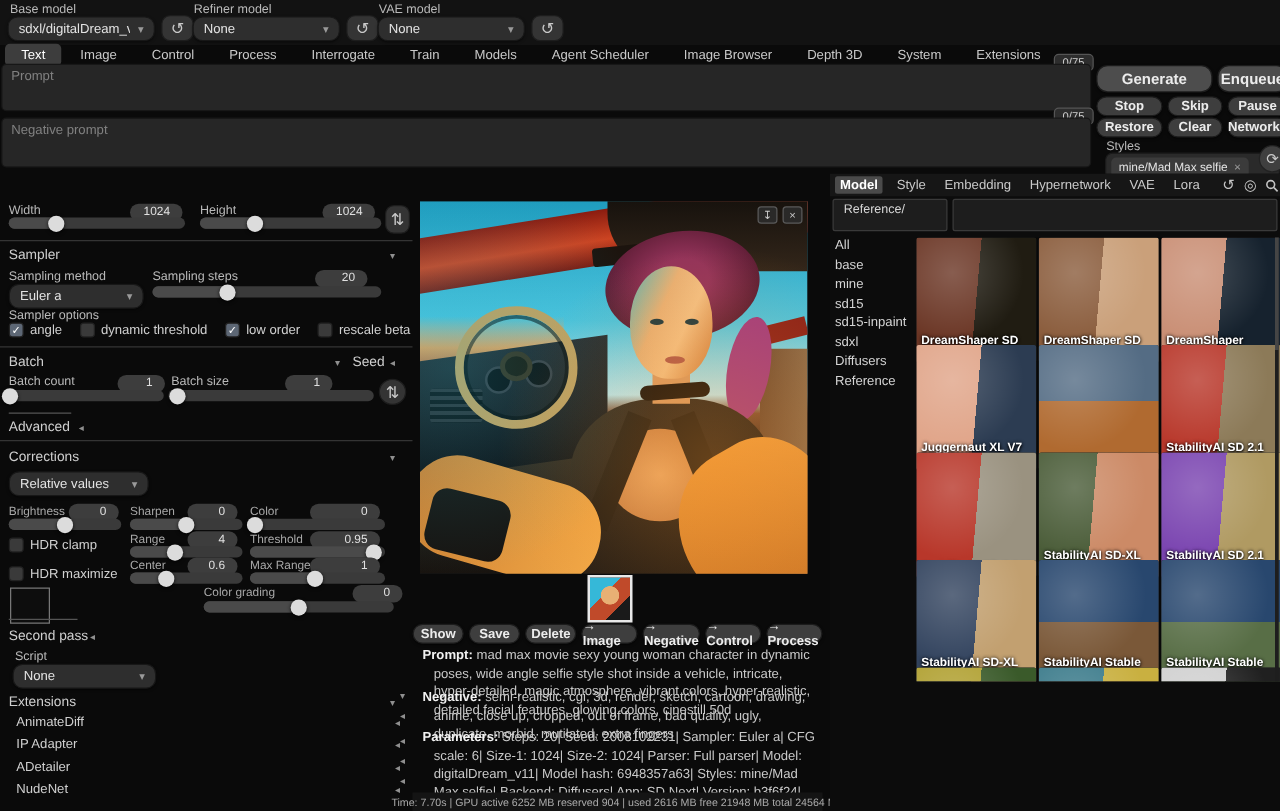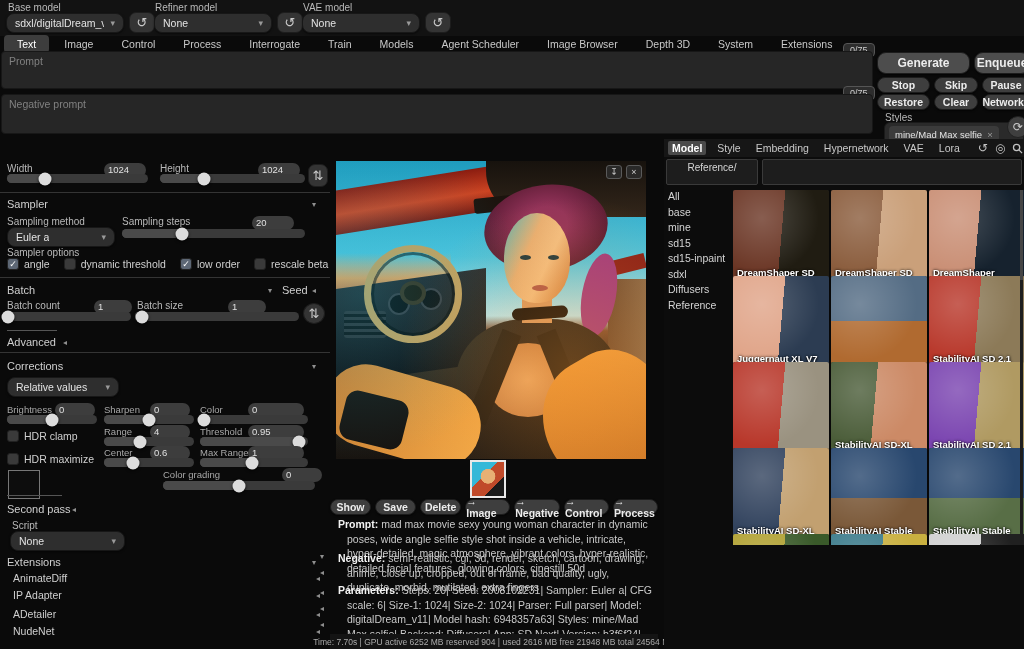--- a/index.html
+++ b/index.html
@@ -34,21 +34,21 @@
   .btn { background:#3e3e3e; border:1px solid #1c1c1c; border-radius:8px; display:flex; align-items:center;
         justify-content:center; font-size:10.5px; font-weight:700; color:#ececec; box-shadow:0 1px 2px rgba(0,0,0,.6); }
   .btn.big { background:#4d4d4d; font-size:12px; border-radius:9px; }
 
   
   .sl { position:absolute; height:9px; background:#3a3a3a; border-radius:5px; }
   .sl .fill { position:absolute; left:0; top:0; bottom:0; background:#4a4a4a; border-radius:5px; }
   .sl .th { position:absolute; top:50%; width:13px; height:13px; border-radius:50%; background:#dcdcdc;
         transform:translate(-50%,-50%); box-shadow:0 1px 3px rgba(0,0,0,.8); }
   .chipv { position:absolute; background:#3d3d3d; border-radius:8px; font-size:9.5px; color:#e0e0e0;
-        padding:1px 10px 1px 4px; height:14px; line-height:12px; }
+        text-align:right; padding:1px 10px 1px 4px; height:14px; line-height:12px; }
 
   .cb { display:inline-block; width:12px; height:12px; border-radius:3px; background:#3a3a3a;
         border:1px solid #222; font-size:9px; line-height:11px; text-align:center; color:#fff; }
   .cb.on { background:#5d6775; }
   .optrow { display:flex; align-items:center; gap:5px; font-size:10.5px; color:#d0d0d0; }
 
   .divider { position:absolute; height:1px; background:#343434; }
   .sechdr { font-size:11px; color:#cfcfcf; }
   .arr { color:#8f8f8f; font-size:8px; }
 
@@ -446,21 +446,21 @@
       <span class="icn">◎</span>
       <span>
           <svg class="si" width="11" height="11" viewBox="0 0 12 12">
             <circle cx="5" cy="5" r="3.4" fill="none" stroke="#c3c3c3" stroke-width="1.4"></circle>
             <line x1="7.8" y1="7.8" x2="11" y2="11" stroke="#c3c3c3" stroke-width="1.4"></line>
           </svg>
         </span>
 
     </div>
 
-    <div class="abs" style="left:2px;top:20px;width:92px;height:26px;background:#1d1d1d;border:1px solid #3a3a3a;border-radius:2px;padding:2px 19px;font-size:10px;color:#d6d6d6;text-align:center;">
+    <div class="abs" style="left:2px;top:20px;width:92px;height:26px;background:#1d1d1d;border:1px solid #3a3a3a;border-radius:2px;padding:2px 8px;font-size:10px;color:#d6d6d6;">
       <span>Reference/</span>
     </div>
     <div class="abs" style="left:98px;top:20px;width:260px;height:26px;background:#1d1d1d;border:1px solid #3a3a3a;border-radius:2px;"></div>
 
     <div class="abs" style="left:4px;top:51px;width:62px;">
       <div class="folder">All</div>
       <div class="folder">base</div>
       <div class="folder">mine</div>
       <div class="folder">sd15</div>
       <div class="folder">sd15-inpaint</div>

